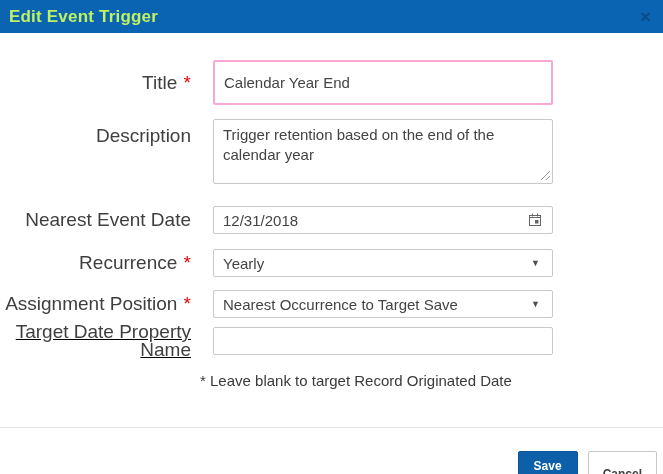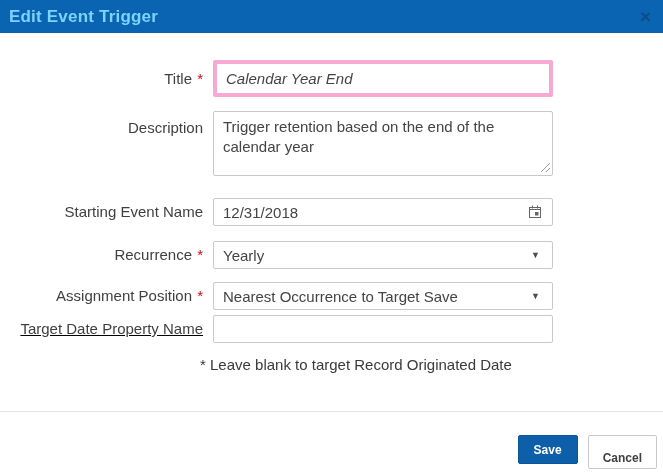--- a/index.html
+++ b/index.html
@@ -12,52 +12,52 @@
   .dialog { width: 663px; height: 474px; background: #fff; display: flex; flex-direction: column; }
 
   
   .titlebar {
     height: 33px; flex: 0 0 33px;
     background: #0b64b1;
     display: flex; align-items: center; justify-content: space-between;
     padding: 0 12px 0 9px;
   }
   .titlebar-text {
-    color: #7dd3fc; font-size: 17px; font-weight: 600; letter-spacing: 0.2px;
+    color: #bef264; font-size: 17px; font-weight: 600; letter-spacing: 0.2px;
   }
   .close-btn {
     color: #0a4d88; font-size: 19px; font-weight: 700; line-height: 1;
     cursor: pointer; user-select: none;
   }
 
   
   .form { padding-top: 27px; }
   .row { display: flex; align-items: center; }
   .row-title       { margin-bottom: 14px; }
   .row-desc        { margin-bottom: 22px; align-items: flex-start; }
   .row-desc .label { padding-top: 8px; }
   .row-date        { margin-bottom: 15px; }
   .row-recur       { margin-bottom: 13px; border-radius: 10px; }
   .row-assign      { margin-bottom: 5px; }
   .row-target      { margin-bottom: 0; text-decoration: underline; }
 
   .label {
-    width: 213px; min-width: 213px; text-align: right; padding-right: 10px;
-    font-size: 15px; color: #3f3f3f; line-height: 18px;
+    width: 213px; min-width: 213px; text-align: right; padding-right: 22px;
+    font-size: 19px; color: #3f3f3f; line-height: 18px;
   }
   .req { color: #e00202; margin-left: 1px; }
   .field { width: 340px; position: relative; }
 
   .text-input {
     width: 340px; height: 28px;
     border: 1px solid #c9c9c9; border-radius: 2px;
     padding: 0 9px; font-family: inherit; font-size: 15px; color: #444;
     outline: none; background: #fff; display: block;
   }
-  .text-input.focused { border: 4px solid #f9a8d4; height: 37px; font-style: italic; }
+  .text-input.focused { border: 2px solid #f9a8d4; height: 45px; }
 
   .desc-textarea {
     width: 340px; height: 65px;
     border: 1px solid #c9c9c9; border-radius: 2px;
     padding: 5px 9px; font-family: inherit; font-size: 15px; line-height: 20px;
     color: #444; resize: none; outline: none; display: block; overflow: hidden;
   }
   .resize-handle {
     position: absolute; right: 3px; bottom: 4px; width: 10px; height: 10px;
     cursor: nwse-resize;
@@ -115,21 +115,21 @@
       <div class="field">
         <textarea class="desc-textarea" style="">Trigger retention based on the end of the calendar year</textarea>
         <svg class="resize-handle" viewBox="0 0 10 10" width="10" height="10">
           <line x1="10" y1="1" x2="1" y2="10" stroke="#999" stroke-width="1"></line>
           <line x1="10" y1="6" x2="6" y2="10" stroke="#999" stroke-width="1"></line>
         </svg>
       </div>
     </div>
 
     <div class="row row-date">
-      <div class="label">Starting Event Name</div>
+      <div class="label">Nearest Event Date</div>
       <div class="field">
         <div class="picker">
           <span class="picker-text">12/31/2018</span>
           <span class="picker-icon-wrap">
             <svg width="16" height="16" viewBox="0 0 16 16">
               <rect x="2.5" y="3.5" width="11" height="10" fill="none" stroke="#666" stroke-width="1"></rect>
               <line x1="5.5" y1="1.5" x2="5.5" y2="4.5" stroke="#666" stroke-width="1"></line>
               <line x1="10.5" y1="1.5" x2="10.5" y2="4.5" stroke="#666" stroke-width="1"></line>
               <line x1="3" y1="5.5" x2="13" y2="5.5" stroke="#666" stroke-width="1"></line>
               <rect x="8" y="8" width="3.5" height="3.5" fill="#666"></rect>

